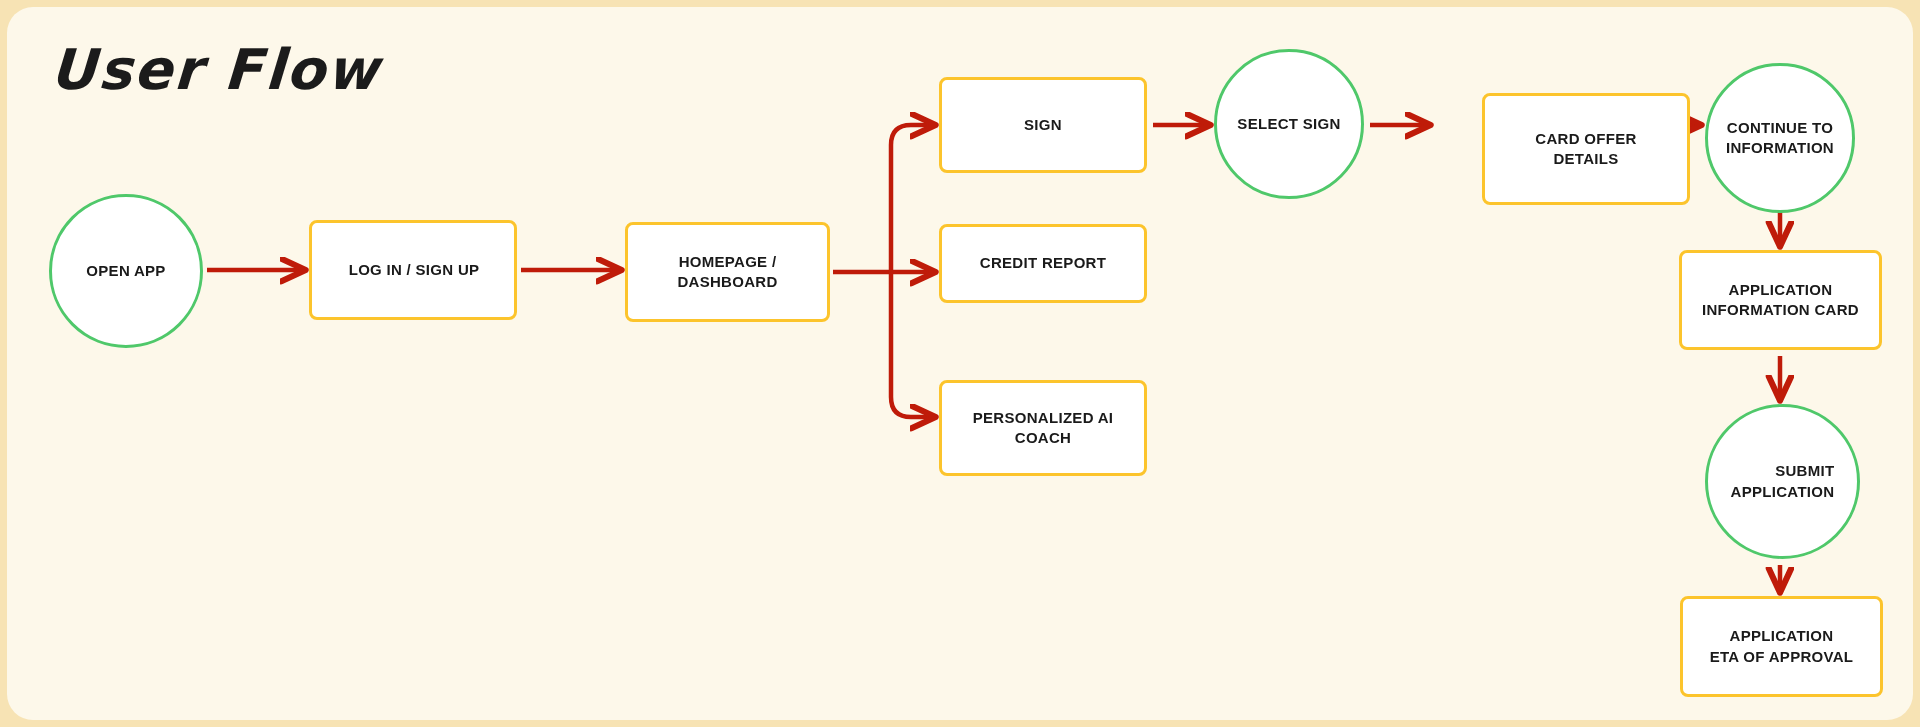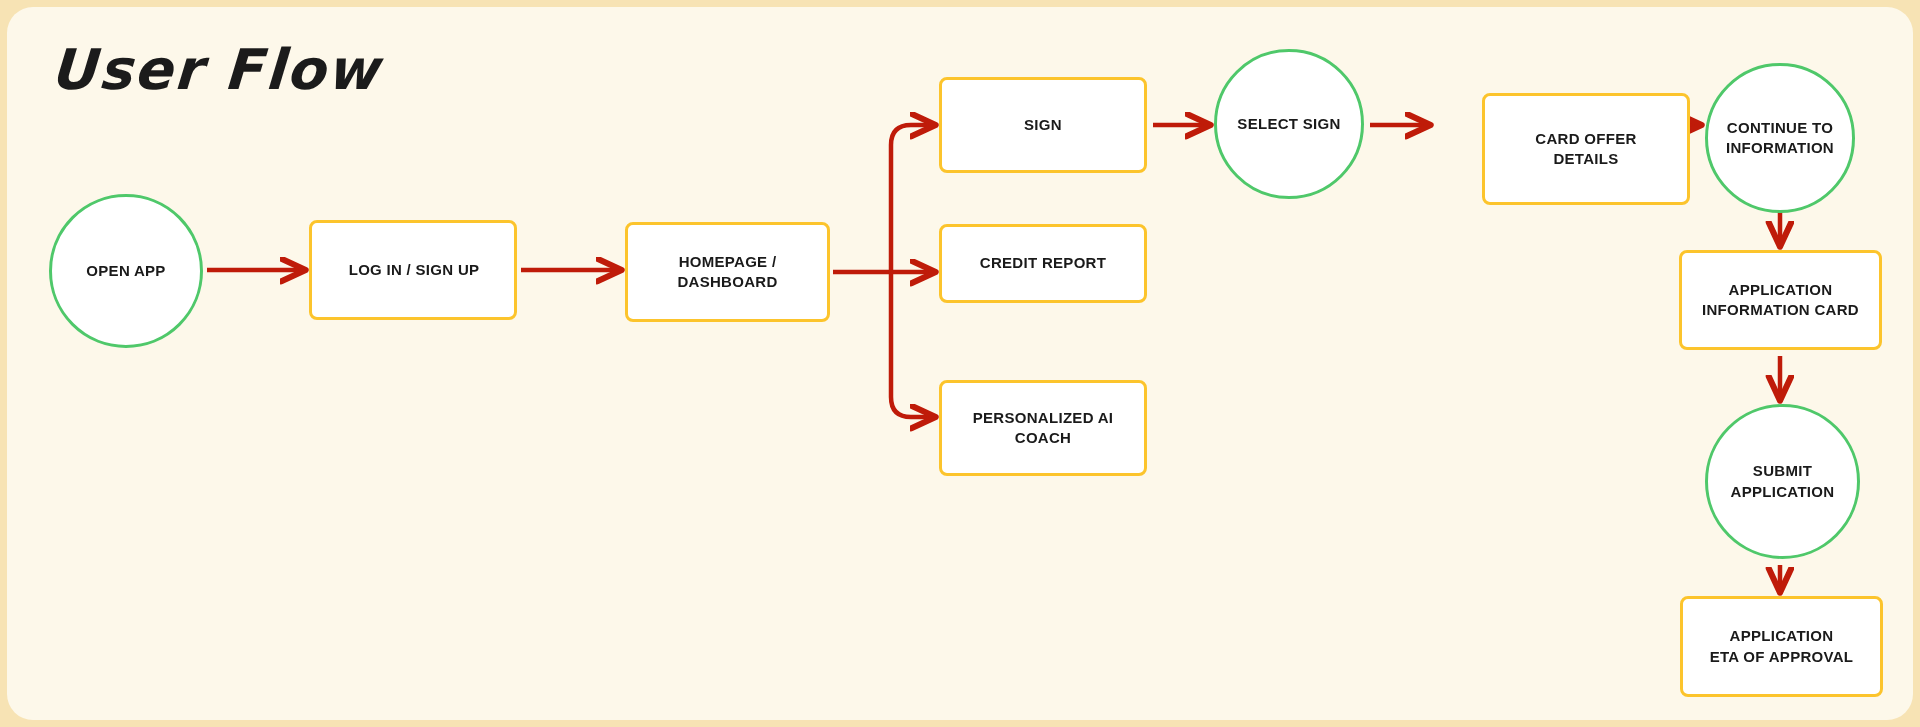--- a/index.html
+++ b/index.html
@@ -147,21 +147,21 @@
             <span>CONTINUE TO</span>
             <span>INFORMATION</span>
           </div>
         </div>
         <div class="node rect" style="left: 1672px; top: 243px; width: 203px; height: 100px;">
           <div>
             <span>APPLICATION</span>
             <span>INFORMATION CARD</span>
           </div>
         </div>
-        <div class="node circle" style="left: 1698px; top: 397px; width: 155px; height: 155px;">
+        <div class="node circle" style="left: 1698px; top: 397px; width: 155px; height: 155px; text-align: right;">
           <div>
             <span>SUBMIT</span>
             <span>APPLICATION</span>
           </div>
         </div>
         <div class="node rect" style="left: 1673px; top: 589px; width: 203px; height: 101px;">
           <div>
             <span>APPLICATION</span>
             <span>ETA OF APPROVAL</span>
           </div>

